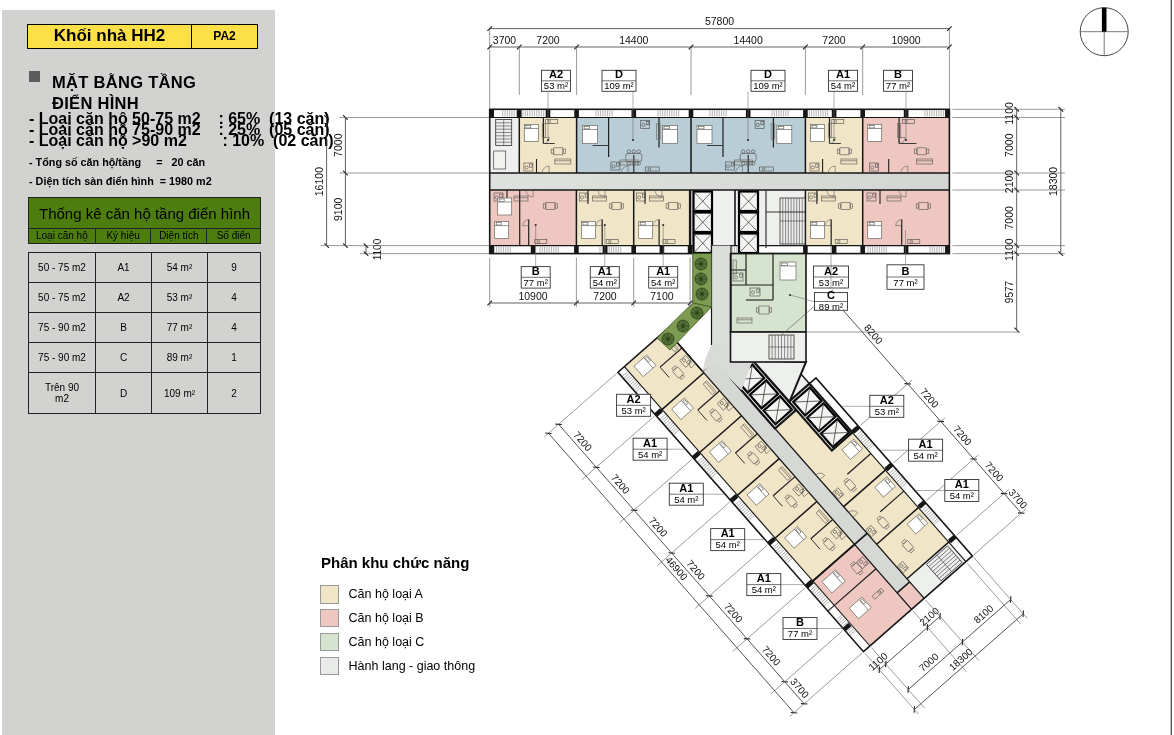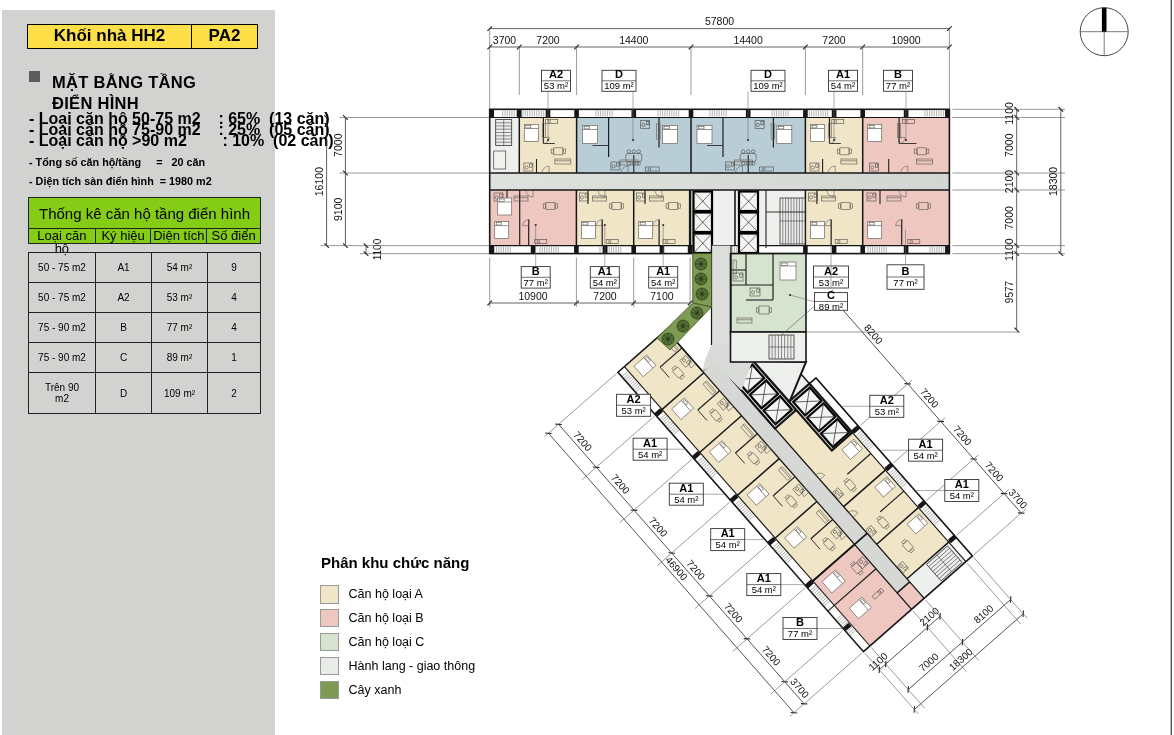--- a/index.html
+++ b/index.html
@@ -1,26 +1,26 @@
 <!DOCTYPE html>
 <html><head><meta charset="utf-8"><style>
 *{margin:0;padding:0;box-sizing:border-box}
 html,body{width:1174px;height:735px;overflow:hidden;background:#fff;font-family:"Liberation Sans",sans-serif}
 #page{position:relative;width:1174px;height:735px}
 #sidebar{position:absolute;left:2px;top:10px;width:273px;height:725px;background:#d2d3d0}
 .tbox{position:absolute;left:27px;top:24px;width:231px;height:25px;background:#fde047;border:1.5px solid #000;display:flex}
 .tb1{width:164px;text-align:center;font-weight:bold;font-size:17px;line-height:22px;border-right:1.5px solid #000}
-.tb2{flex:1;text-align:center;font-weight:bold;font-size:17px;line-height:22px}
+.tb2{flex:1;text-align:center;font-weight:bold;font-size:12px;line-height:22px}
 .bullet{position:absolute;left:29px;top:71px;width:11px;height:11px;background:#5c5c5c}
 .heading{position:absolute;left:52px;top:72px;font-size:16.5px;font-weight:bold;line-height:21px;letter-spacing:0.3px}
 .stats1{position:absolute;left:29px;top:113px;font-size:16px;font-weight:bold;line-height:11.2px;white-space:nowrap}
 .stats2{position:absolute;left:29px;top:153px;font-size:10.8px;font-weight:bold;line-height:19px;white-space:nowrap}
-.ttable{position:absolute;left:28px;top:197px;width:233px;border:1.2px solid #222;background:#84cc16}
+.ttable{position:absolute;left:28px;top:197px;width:233px;border:1.2px solid #222;background:#4d7c0f}
 .ttitle{height:31px;font-size:15px;text-align:center;line-height:31px;border-bottom:1.2px solid #222}
-.thead{display:flex;height:13.5px;font-size:13px}
+.thead{display:flex;height:13.5px;font-size:10px}
 .thead div{border-right:1.1px solid #222;text-align:center;line-height:13px}
 .thead div:last-child{border-right:none}
 .tdata{position:absolute;left:28px;top:252px;width:233px}
 .tdata table{width:233px;border-collapse:collapse;font-size:10px}
 .tdata td{border:1.1px solid #222;text-align:center;height:8.9px;padding:9px}
 .c1{width:67px}.c2{width:56px}.c3{width:56px}.c4{width:53px}
 .legtitle{position:absolute;left:321px;top:554px;font-size:15px;font-weight:bold}
 .legend{position:absolute;left:320px;top:585px}
 .li{height:23.9px;font-size:12.5px;font-weight:normal;display:flex;align-items:flex-start;line-height:19px}
 .sw{display:inline-block;width:18.6px;height:18.6px;border:1px solid #999;margin-right:10px}
@@ -95,21 +95,20 @@
   </tbody>
       </table>
 </div>
 
 <div class="legtitle">Phân khu chức năng</div>
 <div class="legend">
   <div class="li"><span class="sw" style="background:#f1e5c8"></span>Căn hộ loại A</div>
   <div class="li"><span class="sw" style="background:#eec7c1"></span>Căn hộ loại B</div>
   <div class="li"><span class="sw" style="background:#d6e3cf"></span>Căn hộ loại C</div>
   <div class="li"><span class="sw" style="background:#e9ebe8"></span>Hành lang - giao thông</div>
-  <div class="li"><span class="sw" style="background:#7d9b52"></span>Cây xanh</div>
 </div>
 
 <svg width="1174" height="735" viewBox="0 0 1174 735" font-family="Liberation Sans, sans-serif">
 
 <g>
 
 <rect x="489.7" y="109.3" width="459.7" height="144.3" fill="#fdfdfc"></rect>
 
 <rect x="489.7" y="117.5" width="29.6" height="55.5" fill="#eef0ed"></rect>
 

